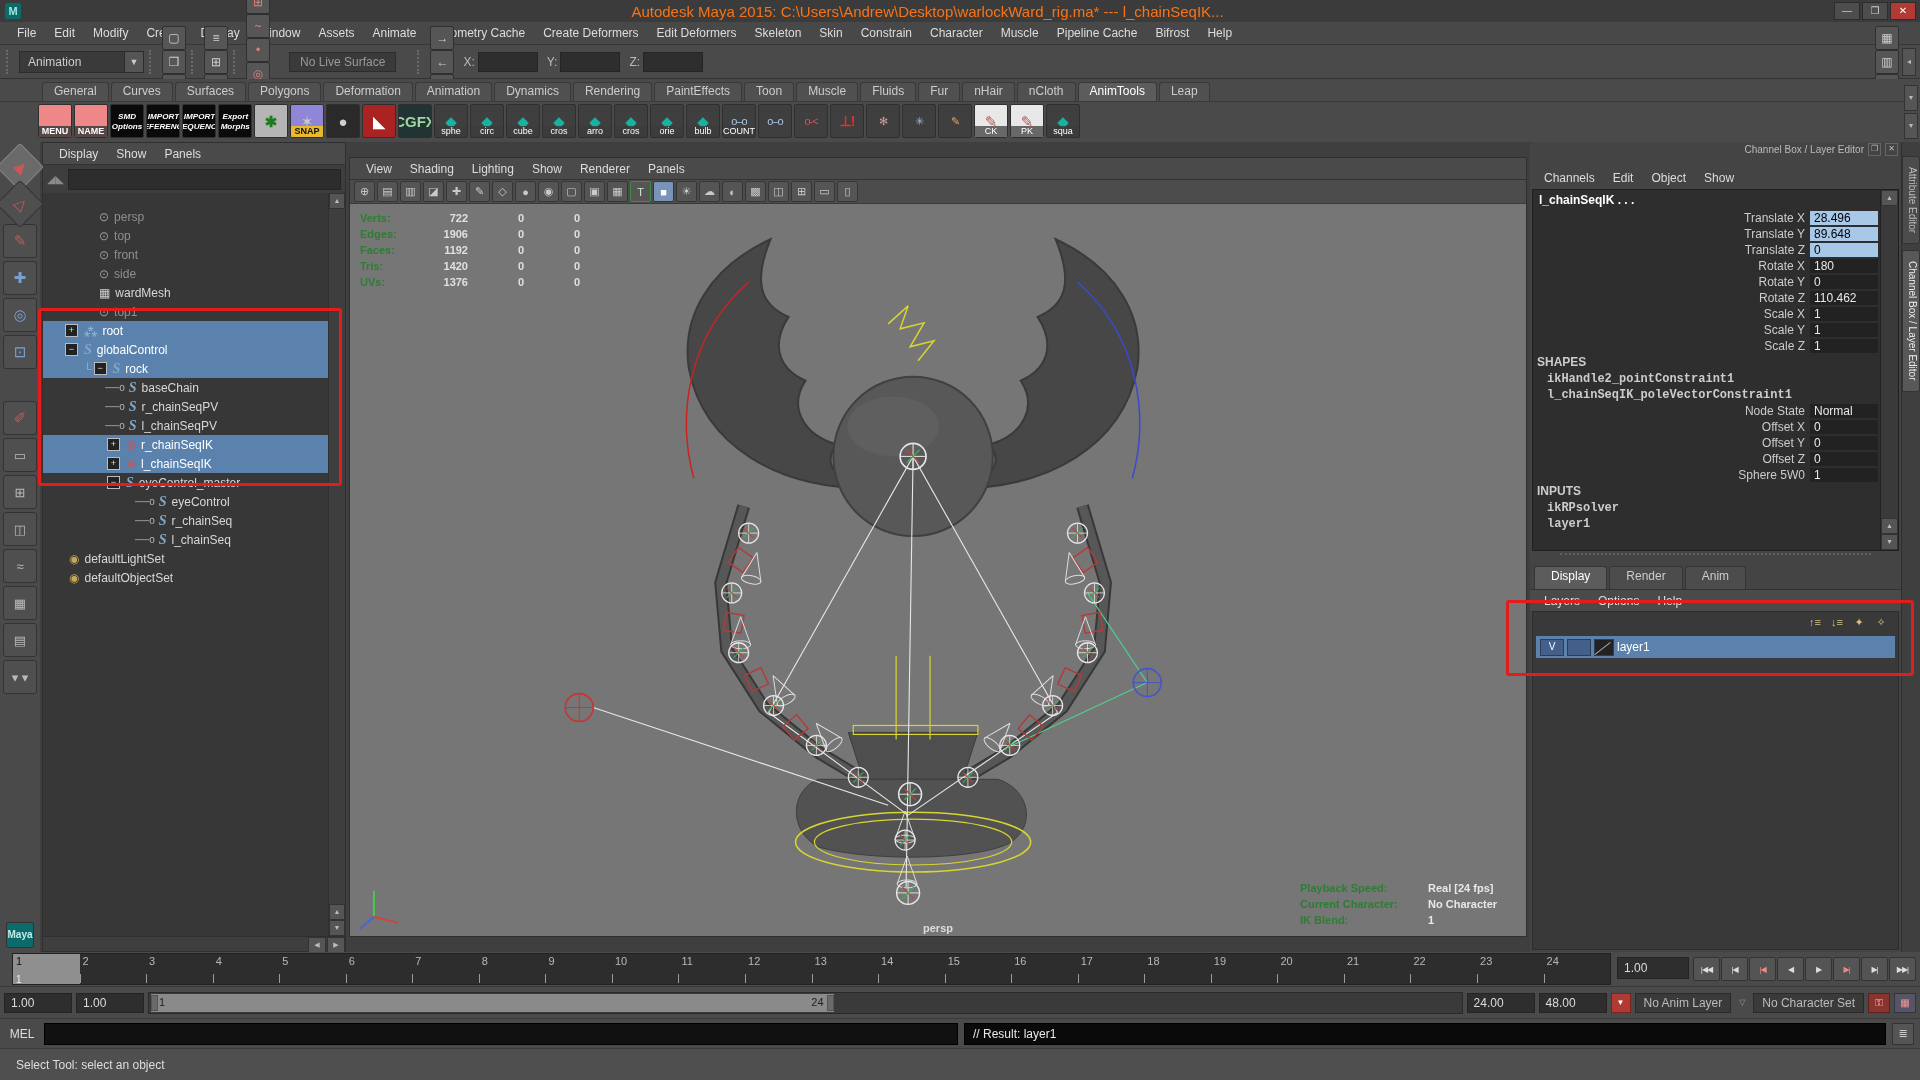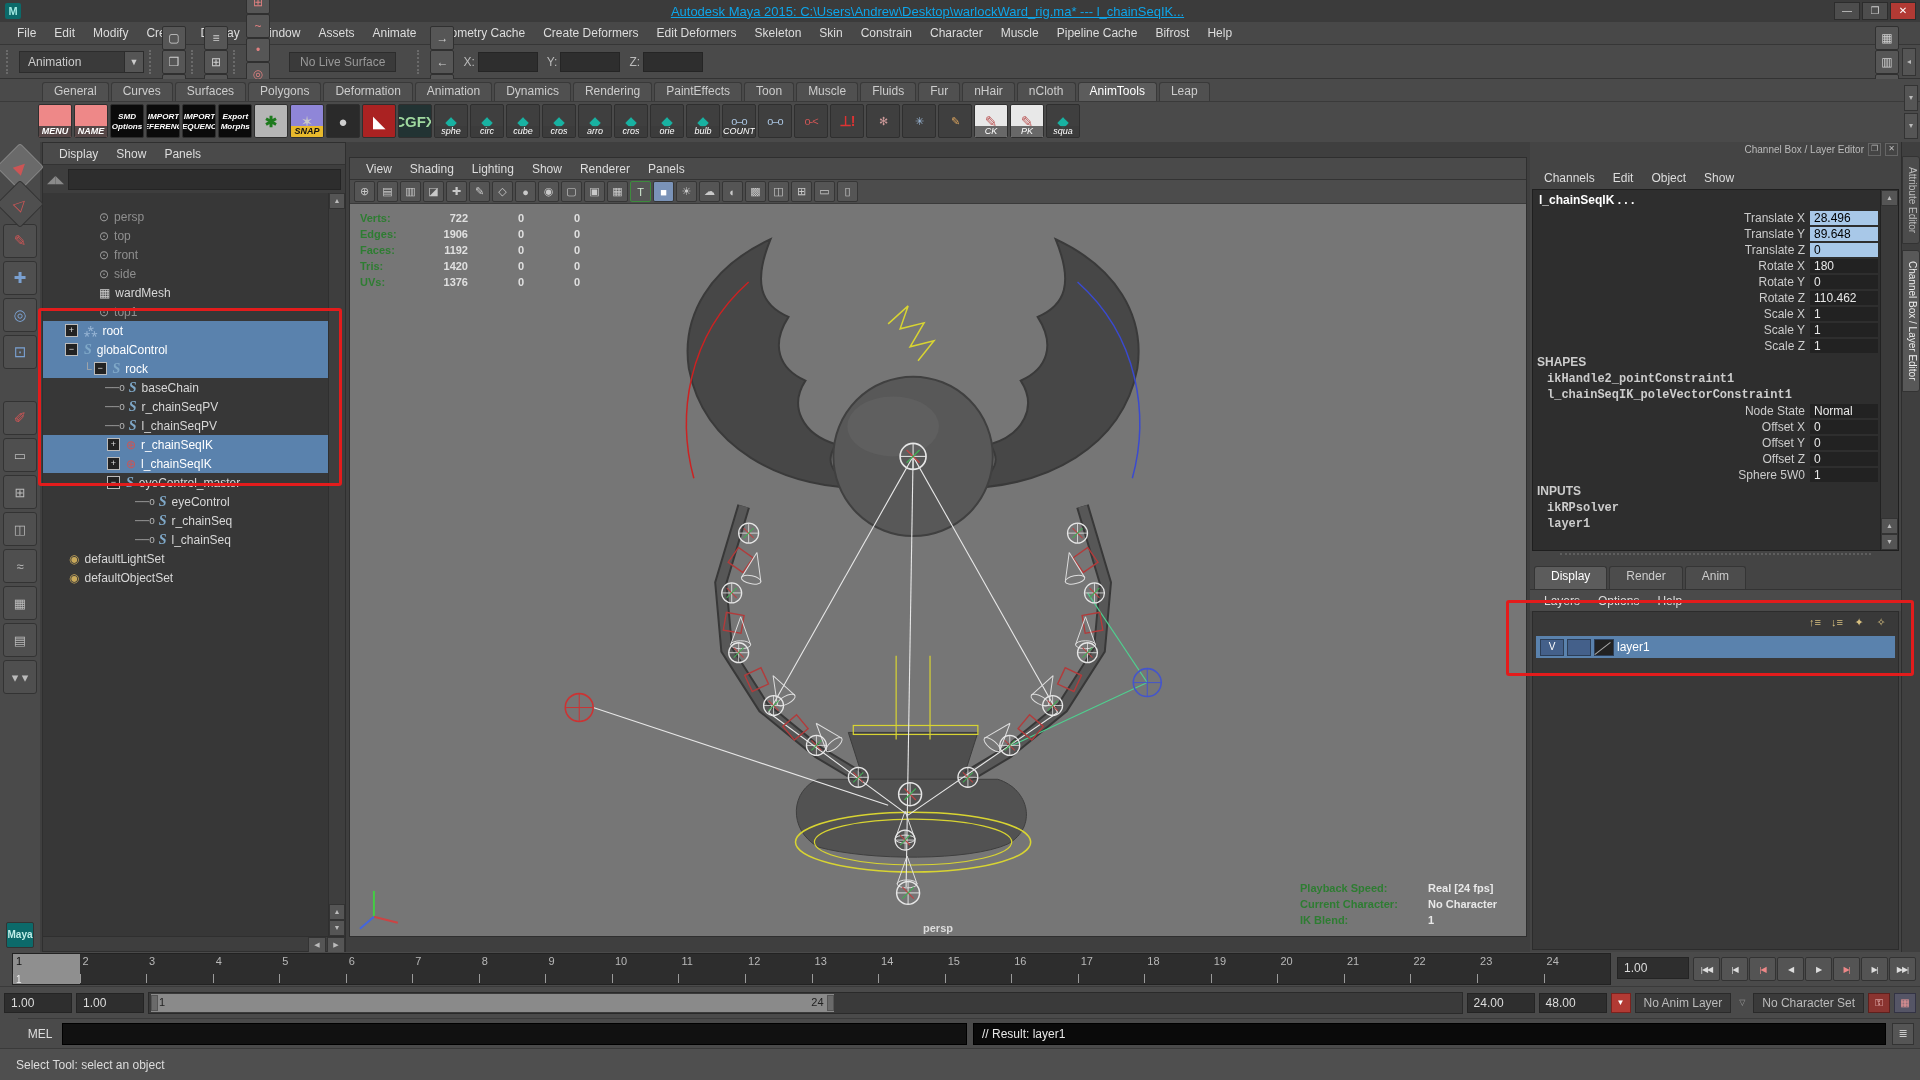--- a/index.html
+++ b/index.html
@@ -4,21 +4,21 @@
 <style>
   html,body{margin:0;padding:0;background:#222;}
   .app{position:relative;width:1920px;height:1080px;background:#4a4a4a;
        font-family:"Liberation Sans",sans-serif;font-size:12px;color:#c8c8c8;
        overflow:hidden;user-select:none;}
   
   .titlebar{position:absolute;top:0;left:0;right:0;height:22px;background:#3b3b3b;
             display:flex;align-items:center;border-bottom:1px solid #2e2e2e;}
   .maya-logo{width:16px;height:16px;margin-left:5px;background:#0c6a6a;border-radius:2px;
              color:#9fe8e0;font-size:11px;font-weight:bold;text-align:center;line-height:16px;}
-  .win-title{flex:1;text-align:center;color:#0ea5e9;font-size:13px;text-decoration:underline;}
+  .win-title{flex:1;text-align:center;color:#f97316;font-size:15px;}
   .win-btns{display:flex;gap:2px;margin-right:4px;}
   .win-btn{width:24px;height:16px;background:#4d4d4d;border:1px solid #2c2c2c;color:#ccc;
            font-size:10px;text-align:center;line-height:15px;}
   .win-btn.close{background:#b23a34;color:#fff;}
   
   .menubar{position:absolute;top:22px;left:0;right:0;height:22px;background:#484848;
            display:flex;align-items:center;padding-left:8px;border-bottom:1px solid #363636;}
   .menu-item{padding:2px 9px;color:#ddd;white-space:nowrap;}
   
   .statusline{position:absolute;top:45px;left:0;right:0;height:33px;background:#4a4a4a;
@@ -44,21 +44,21 @@
   .shelf-tab{background:#505050;border:1px solid #393939;border-bottom:none;color:#ccc;
              padding:1px 11px 0;border-radius:3px 3px 0 0;font-size:12px;white-space:nowrap;}
   .shelf-tab.active{background:#5c5c5c;color:#fff;}
   .shelf-row{display:flex;gap:2px;align-items:center;padding-left:38px;height:38px;
              border-top:1px solid #3a3a3a;}
   .shelf-item{position:relative;width:32px;height:32px;border:1px solid #2f2f2f;border-radius:2px;
               display:flex;align-items:center;justify-content:center;flex-direction:column;
               font-size:9px;overflow:hidden;}
   .shelf-item .big{font-size:15px;line-height:15px;}
   .shelf-item .cap{position:absolute;bottom:0;left:0;right:0;text-align:center;font-size:9px;
-                   color:#fff;background:rgba(60,60,60,.85);line-height:11px;font-style:italic;}
+                   color:#fff;background:rgba(60,60,60,.85);line-height:11px;}
   .sh-red{background:#e88;color:#fff;font-weight:bold;}
   .sh-black{background:#0a0a0a;color:#fff;font-style:italic;font-weight:bold;}
   .sh-black .l1,.sh-black .l2{line-height:10px;transform:scale(.9);white-space:nowrap;}
   .sh-gray{background:#b5b5b5;color:#1d7a1d;font-size:20px;font-weight:bold;}
   .sh-snap{background:#8f86d8;}
   .sh-snap .cap{background:#e8b92c;color:#111;font-weight:bold;}
   .sh-dark{background:#2a2a2a;color:#cfcfcf;}
   .sh-dota{background:#a22;color:#fff;font-weight:bold;font-size:16px;}
   .sh-cgfx{background:#233;color:#9fd89f;font-weight:bold;font-size:9px;}
   .sh-gem{background:#3f3f3f;}
@@ -221,21 +221,21 @@
   .rs-handle.right{right:0;}
   .redbtn{width:18px;height:18px;background:#b23a34;border:1px solid #7a221e;color:#fff;
           font-size:8px;text-align:center;line-height:17px;}
   .rs-drop{height:18px;background:#3a3a3a;border:1px solid #2a2a2a;color:#bbb;line-height:18px;
            padding:0 8px;white-space:nowrap;}
   .rs-droparrow{width:14px;height:18px;color:#999;font-size:8px;text-align:center;line-height:18px;}
   .keybtn{width:20px;height:18px;background:#8a3430;border:1px solid #5e201d;color:#f0c0c0;
           font-size:10px;text-align:center;line-height:17px;}
   .prefbtn{width:20px;height:18px;background:#556;border:1px solid #334;color:#e99;
            font-size:10px;text-align:center;line-height:17px;}
-  .commandline{position:absolute;top:1018px;left:18px;right:0;height:30px;background:#4a4a4a;
+  .commandline{position:absolute;top:1018px;left:0;right:0;height:30px;background:#4a4a4a;
                display:flex;align-items:center;gap:6px;padding:0 6px;border-top:1px solid #3a3a3a;}
   .cmd-label{color:#ddd;width:32px;text-align:center;}
   .cmd-input{flex:1;height:20px;background:#111;border:1px solid #000;}
   .cmd-result{flex:1;height:20px;background:#0a0a0a;border:1px solid #000;color:#e8e8e8;
               line-height:20px;padding-left:8px;font-size:12px;}
   .cmd-icon{width:20px;height:20px;background:#555;border:1px solid #333;color:#ccc;font-size:11px;
             text-align:center;line-height:19px;}
   .helpline{position:absolute;top:1048px;left:0;right:0;height:32px;background:#4f4f4f;
             border-top:1px solid #3a3a3a;display:flex;align-items:center;padding-left:16px;
             color:#ddd;font-size:12px;}

